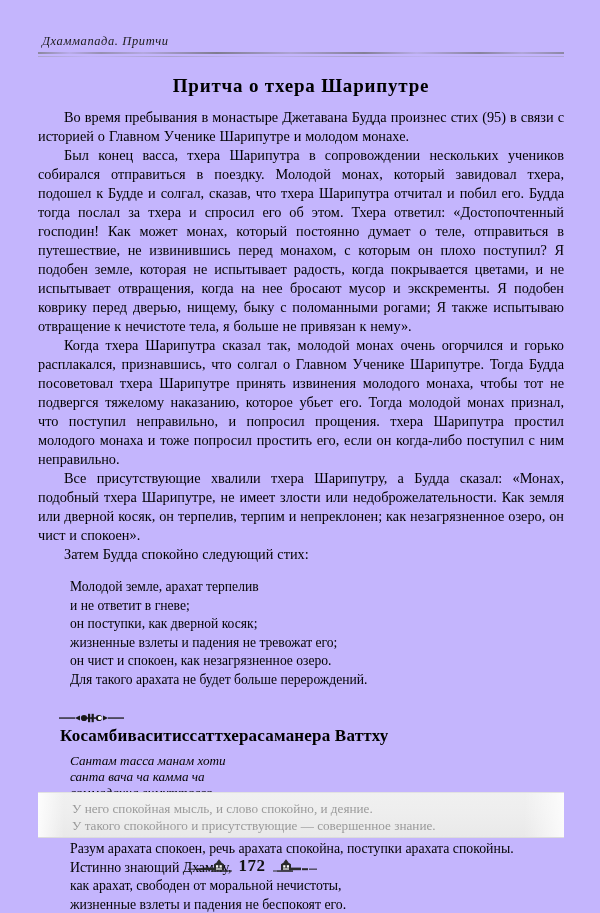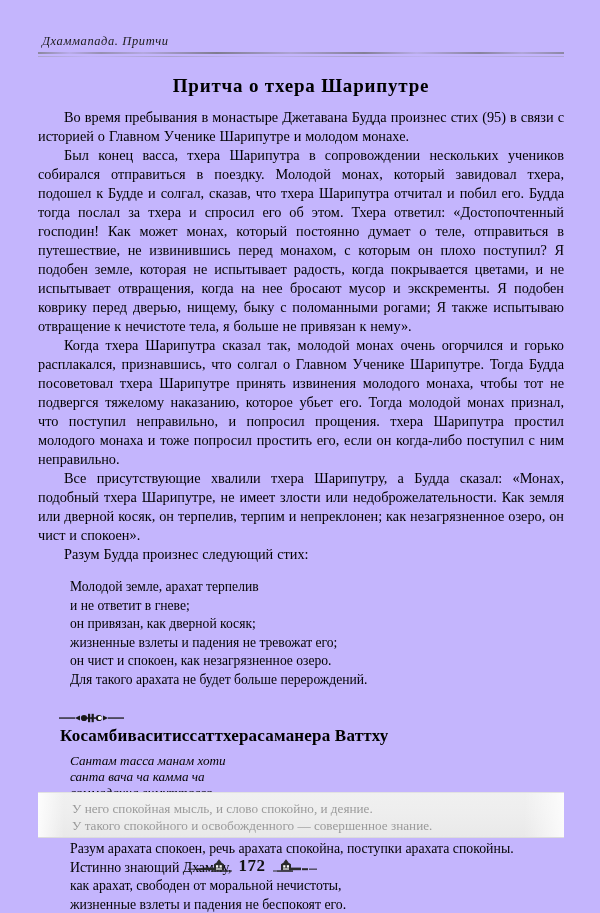--- a/index.html
+++ b/index.html
@@ -210,26 +210,26 @@
     <div class="runhead">Дхаммапада. Притчи</div>
     <div class="head-rule"></div>
     <div class="head-rule2"></div>
 
     <div class="story-title">Притча о тхера Шарипутре</div>
 
     <p class="body">Во время пребывания в монастыре Джетавана Будда произнес стих (95) в связи с историей о Главном Ученике Шарипутре и молодом монахе.</p>
     <p class="body">Был конец васса, тхера Шарипутра в сопровождении нескольких учеников собирался отправиться в поездку. Молодой монах, который завидовал тхера, подошел к Будде и солгал, сказав, что тхера Шарипутра отчитал и побил его. Будда тогда послал за тхера и спросил его об этом. Тхера ответил: «Достопочтенный господин! Как может монах, который постоянно думает о теле, отправиться в путешествие, не извинившись перед монахом, с которым он плохо поступил? Я подобен земле, которая не испытывает радость, когда покрывается цветами, и не испытывает отвращения, когда на нее бросают мусор и экскременты. Я подобен коврику перед дверью, нищему, быку с поломанными рогами; Я также испытываю отвращение к нечистоте тела, я больше не привязан к нему».</p>
     <p class="body">Когда тхера Шарипутра сказал так, молодой монах очень огорчился и горько расплакался, признавшись, что солгал о Главном Ученике Шарипутре. Тогда Будда посоветовал тхера Шарипутре принять извинения молодого монаха, чтобы тот не подвергся тяжелому наказанию, которое убьет его. Тогда молодой монах признал, что поступил неправильно, и попросил прощения. тхера Шарипутра простил молодого монаха и тоже попросил простить его, если он когда-либо поступил с ним неправильно.</p>
     <p class="body">Все присутствующие хвалили тхера Шарипутру, а Будда сказал: «Монах, подобный тхера Шарипутре, не имеет злости или недоброжелательности. Как земля или дверной косяк, он терпелив, терпим и непреклонен; как незагрязненное озеро, он чист и спокоен».</p>
-    <p class="body">Разум Будда произнес следующий стих:</p>
+    <p class="body">Затем Будда спокойно следующий стих:</p>
 
     <div class="verse">
       <div>Молодой земле, арахат терпелив</div>
       <div>и не ответит в гневе;</div>
-      <div>он привязан, как дверной косяк;</div>
+      <div>он поступки, как дверной косяк;</div>
       <div>жизненные взлеты и падения не тревожат его;</div>
       <div>он чист и спокоен, как незагрязненное озеро.</div>
       <div>Для такого арахата не будет больше перерождений.</div>
     </div>
 
     <div class="ornament-wrap">
       <svg width="72" height="12" viewBox="0 0 72 12" aria-hidden="true">
         <rect x="1" y="5.4" width="16" height="1.3" fill="#1a1a1a"></rect>
         <polygon points="17,6 22,3.4 22,8.6" fill="#1a1a1a"></polygon>
         <circle cx="26" cy="6" r="3.1" fill="#1a1a1a"></circle>
@@ -265,21 +265,21 @@
       <div>жизненные взлеты и падения не беспокоят его.</div>
     </div>
 
   </div>
 
   <div class="fadebox">
     <div class="smudge-l"></div>
     <div class="smudge-r"></div>
     <div class="fadetext">
       <div>У него спокойная мысль, и слово спокойно, и деяние.</div>
-      <div>У такого спокойного и освобожденного — совершенное знание.</div>
+      <div>У такого спокойного и присутствующие — совершенное знание.</div>
     </div>
   </div>
 
   <div class="footer">
     <div class="footer-inner">
       <span>
         <svg width="44" height="16" viewBox="0 0 44 16" aria-hidden="true">
           <rect x="0" y="10.6" width="8" height="1.1" fill="#2a2a2a"></rect>
           <rect x="9" y="10.2" width="6" height="2" fill="#2a2a2a"></rect>
           <rect x="16" y="9.6" width="10" height="2.6" fill="#2a2a2a"></rect>

